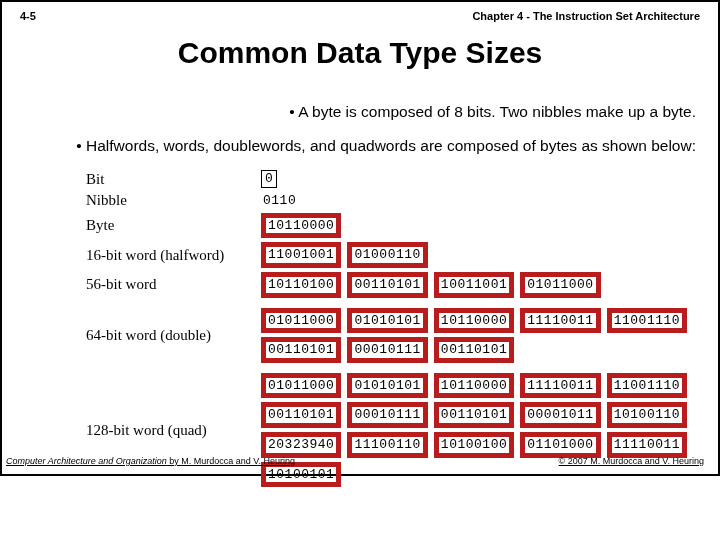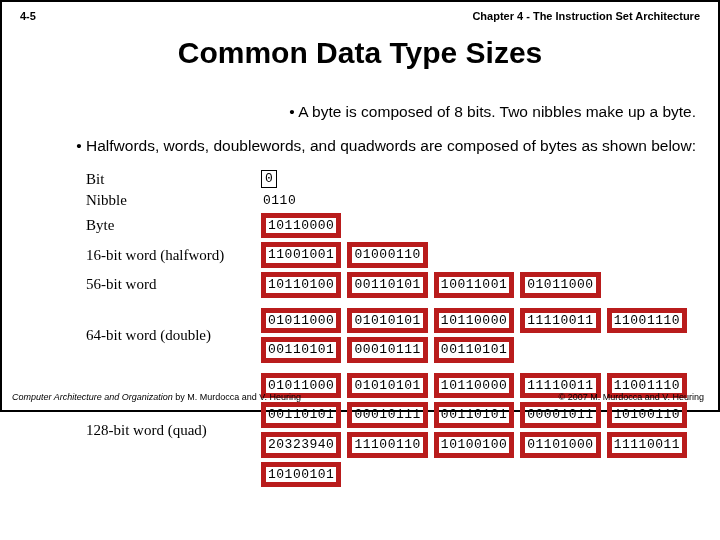--- a/index.html
+++ b/index.html
@@ -6,21 +6,21 @@
   body {
     width: 720px;
     height: 540px;
     background: #fff;
     font-family: Arial, Helvetica, sans-serif;
     color: #000;
     position: relative;
   }
   .slide {
     width: 720px;
-    height: 412px;
+    height: 476px;
     border: 2px solid #000;
     position: relative;
     padding: 8px 14px 8px 14px;
   }
   .header {
     display: flex;
     justify-content: space-between;
     align-items: flex-start;
     font-size: 11px;
     font-weight: bold;
@@ -86,25 +86,26 @@
   }
   .nobox {
     font-family: "Courier New", monospace;
     font-size: 13px;
     letter-spacing: 0.5px;
     padding: 0 2px;
   }
   .footer {
     position: absolute;
     bottom: 8px;
-    left: 10px;
+    left: 4px;
     right: 14px;
     display: flex;
     justify-content: space-between;
     font-size: 9px;
+    text-decoration: underline;
   }
   .footer .left i { font-style: italic; }
 </style>
 </head>
 <body>
 
 <div class="slide">
 
   <div class="header">
     <span>4-5</span>

